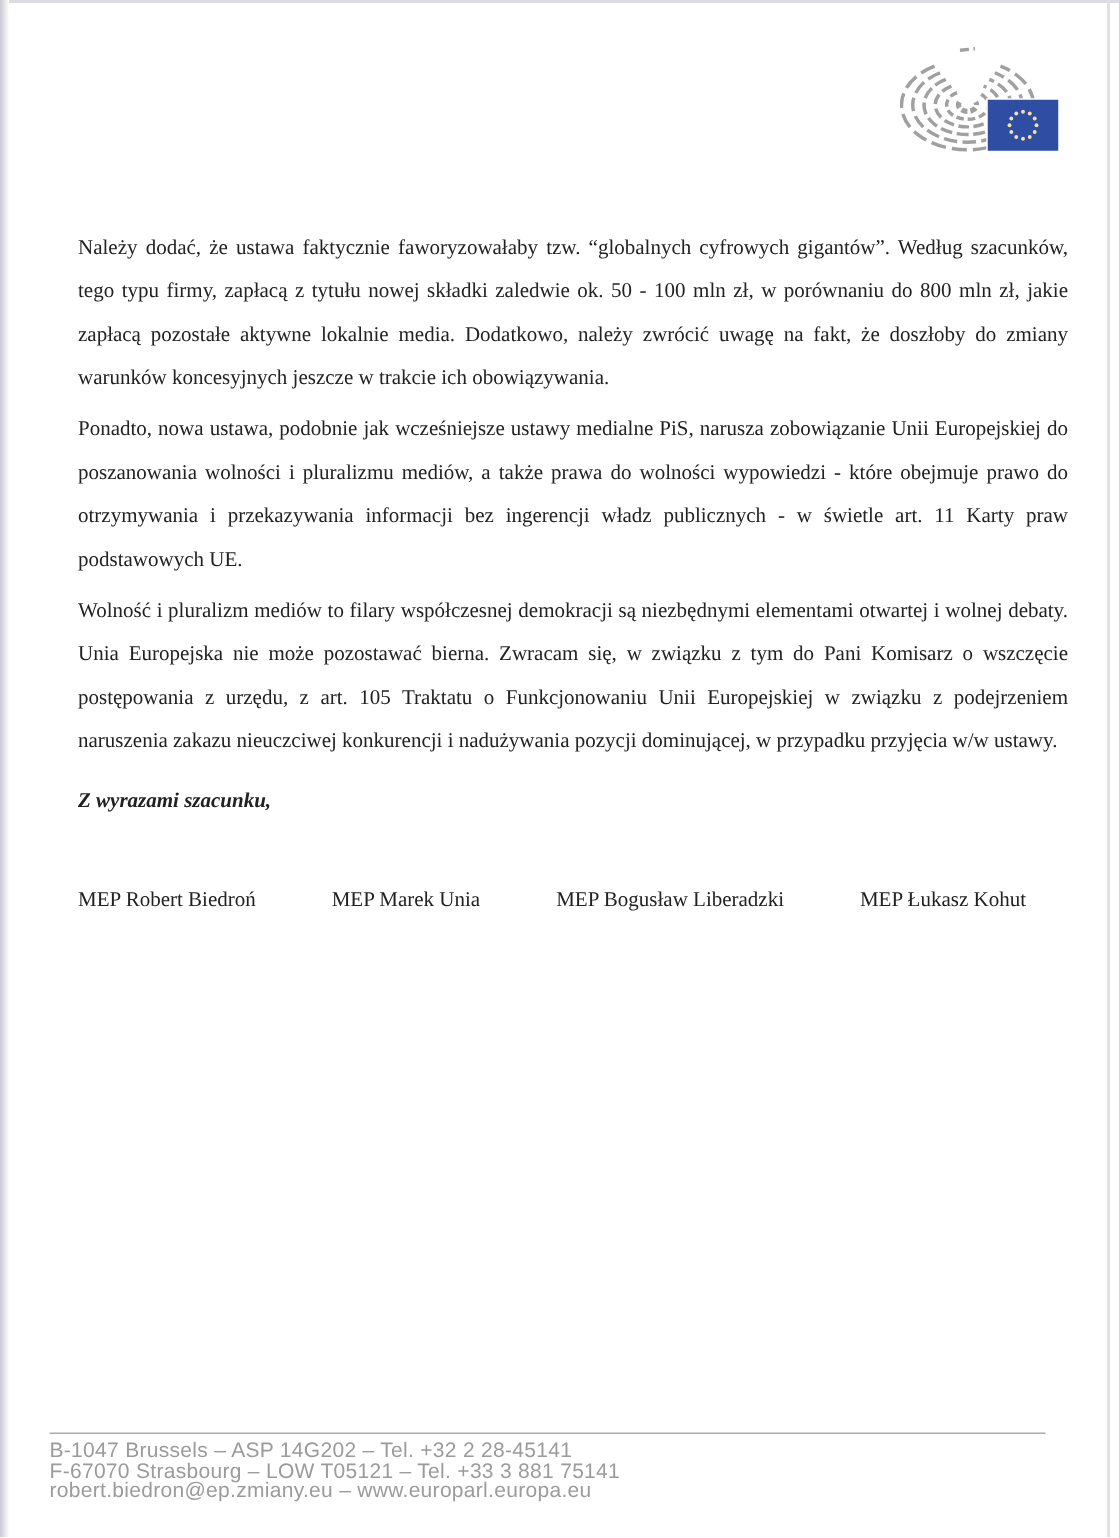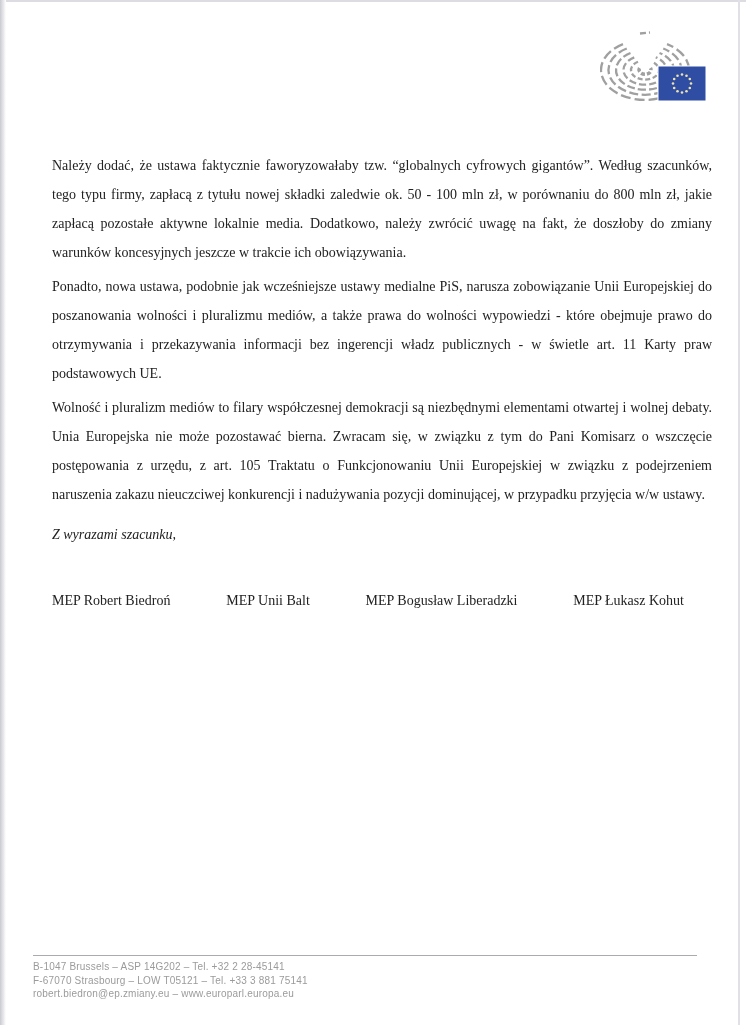--- a/index.html
+++ b/index.html
@@ -45,37 +45,38 @@
     line-height: 29px;
   }
   .letter-body p {
     margin: 0 16px 5px 0;
     text-align: justify;
   }
   .closing {
     margin-top: 11px !important;
     font-style: italic;
     text-align: center;
+    font-weight: bold;
   }
   .signatures {
     display: flex;
     justify-content: space-between;
     margin-left: 0;
     width: 632px;
     margin-top: 37px;
     font-size: 14px;
     white-space: nowrap;
   }
   
   .footer {
     position: absolute;
     left: 33px; top: 955px;
     width: 664px;
     font-family: "Liberation Sans", sans-serif;
-    font-size: 10px;
+    font-size: 14px;
     line-height: 13.5px;
     color: #9b9b9b;
     letter-spacing: 0.2px;
   }
   .footer-rule {
     border-top: 1.5px solid #ababaf;
     margin-bottom: 4px;
     width: 664px;
   }
 </style>
@@ -122,21 +123,21 @@
   </div>
 
   <div class="letter-body">
     <p>Należy dodać, że ustawa faktycznie faworyzowałaby tzw. “globalnych cyfrowych gigantów”. Według szacunków, tego typu firmy, zapłacą z tytułu nowej składki zaledwie ok. 50 - 100 mln zł, w porównaniu do 800 mln zł, jakie zapłacą pozostałe aktywne lokalnie media. Dodatkowo, należy zwrócić uwagę na fakt, że doszłoby do zmiany warunków koncesyjnych jeszcze w trakcie ich obowiązywania.</p>
     <p>Ponadto, nowa ustawa, podobnie jak wcześniejsze ustawy medialne PiS, narusza zobowiązanie Unii Europejskiej do poszanowania wolności i pluralizmu mediów, a także prawa do wolności wypowiedzi - które obejmuje prawo do otrzymywania i przekazywania informacji bez ingerencji władz publicznych - w świetle art. 11 Karty praw podstawowych UE.</p>
     <p>Wolność i pluralizm mediów to filary współczesnej demokracji są niezbędnymi elementami otwartej i wolnej debaty. Unia Europejska nie może pozostawać bierna. Zwracam się, w związku z tym do Pani Komisarz o wszczęcie postępowania z urzędu, z art. 105 Traktatu o Funkcjonowaniu Unii Europejskiej w związku z podejrzeniem naruszenia zakazu nieuczciwej konkurencji i nadużywania pozycji dominującej, w przypadku przyjęcia w/w ustawy.</p>
     <p class="closing">Z wyrazami szacunku,</p>
 
     <div class="signatures">
       <span>MEP Robert Biedroń</span>
-      <span>MEP Unii Balt</span>
+      <span>MEP Marek Unia</span>
       <span>MEP Bogusław Liberadzki</span>
       <span>MEP Łukasz Kohut</span>
     </div>
   </div>
 
   <div class="footer">
     <div class="footer-rule"></div>
     <div>B-1047 Brussels – ASP 14G202 – Tel. +32 2 28-45141</div>
     <div>F-67070 Strasbourg – LOW T05121 – Tel. +33 3 881 75141</div>
     <div>robert.biedron@ep.zmiany.eu – www.europarl.europa.eu</div>

